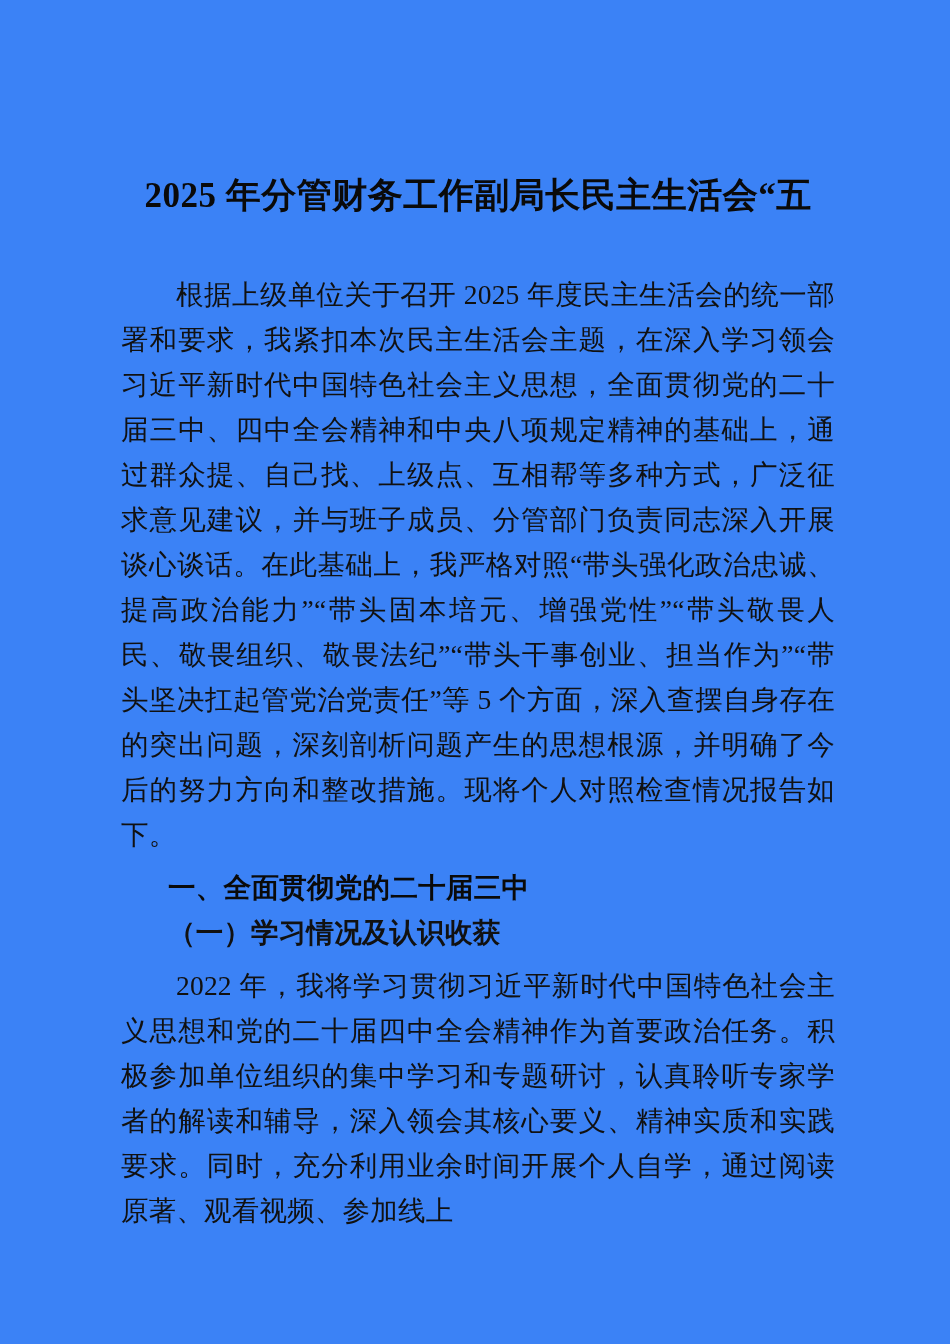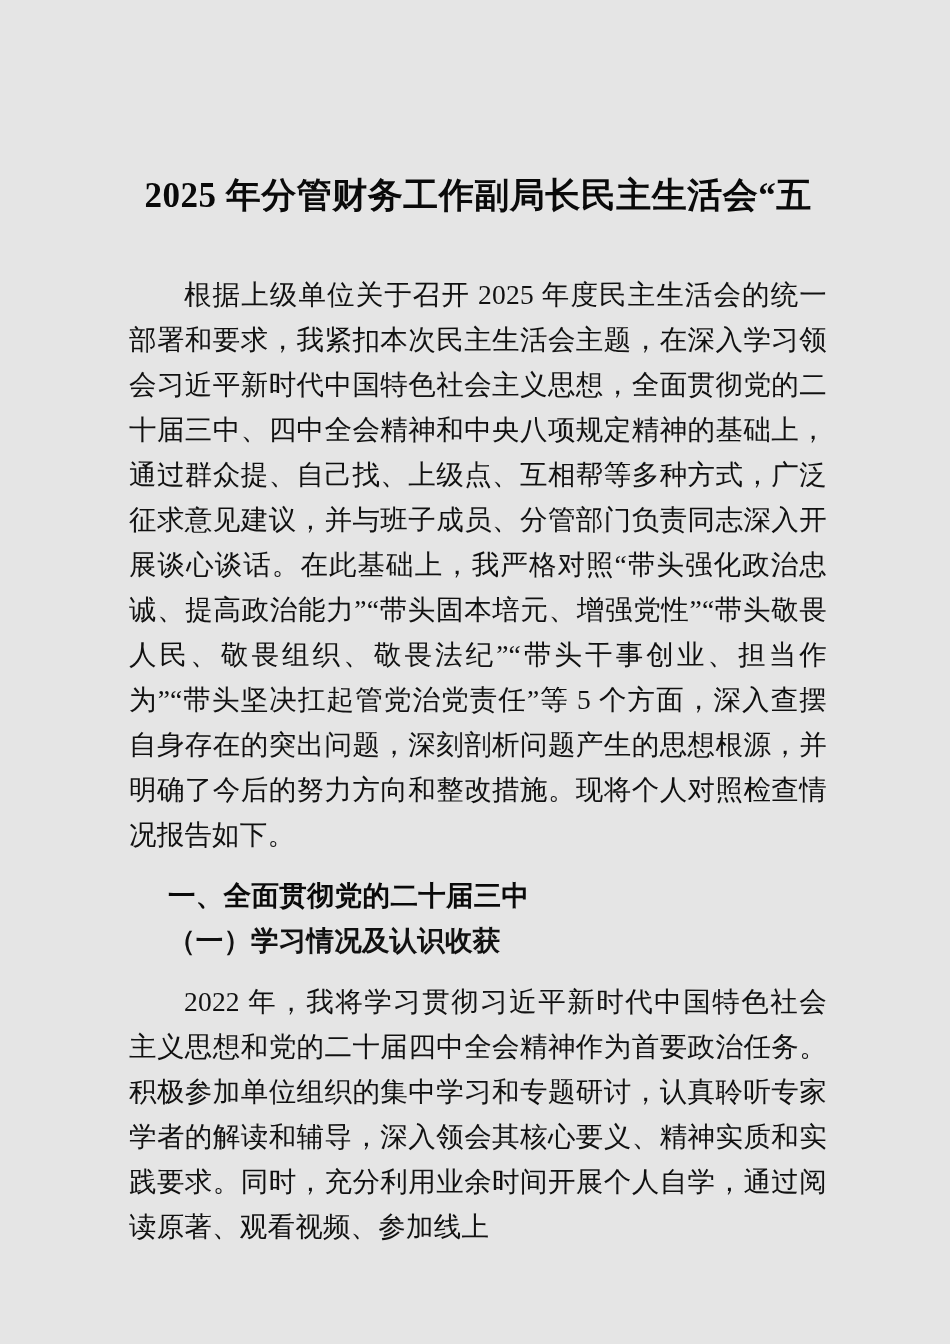--- a/index.html
+++ b/index.html
@@ -5,21 +5,21 @@
   html, body {
     margin: 0;
     padding: 0;
     background: #ffffff;
   }
 
   .page {
     position: relative;
     width: 950px;
     height: 1344px;
-    background: #e5e5e5;
+    background: #3b82f6;
     margin: 0 auto;
     overflow: hidden;
     box-sizing: border-box;
   }
 
   .content {
     position: absolute;
     left: 113px;
     top: 150px;
     width: 730px;
@@ -40,21 +40,21 @@
 
   
   .body-para {
     font-family: "Liberation Serif", "DejaVu Serif", serif;
     font-size: 27.5px;
     line-height: 45px;
     color: #111111;
     text-align: justify;
     text-align-last: left;
     text-justify: inter-character;
-    margin: 16px;
+    margin: 8px;
     text-indent: 2em;
     letter-spacing: 0.2px;
   }
 
   .body-para.first {
     margin-top: 52px;
   }
 
   
   .section-heading {

